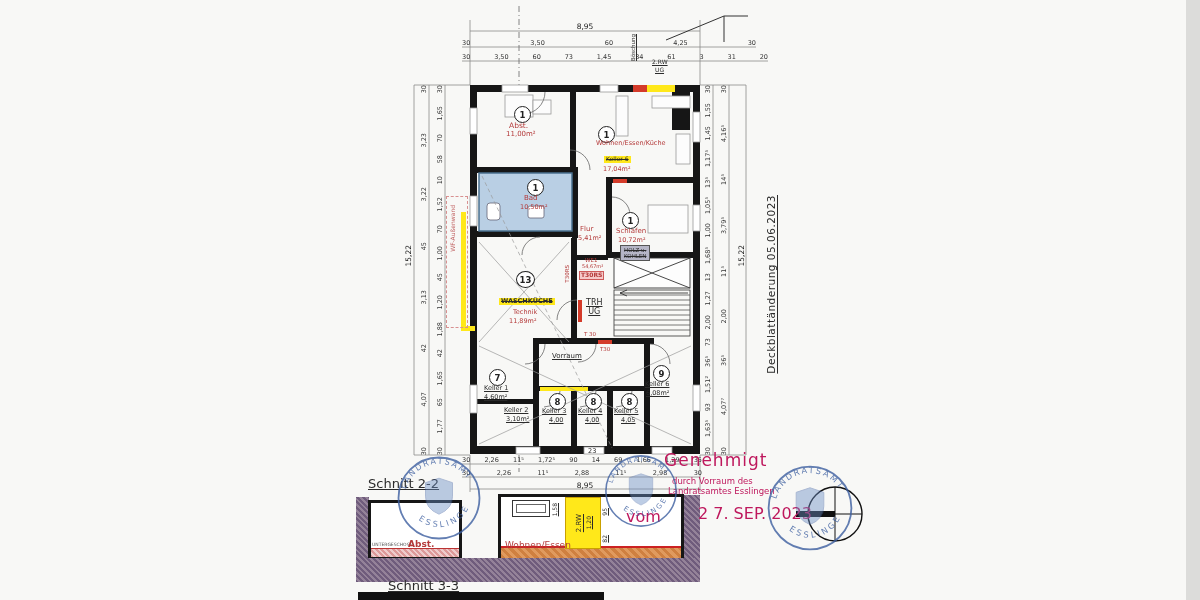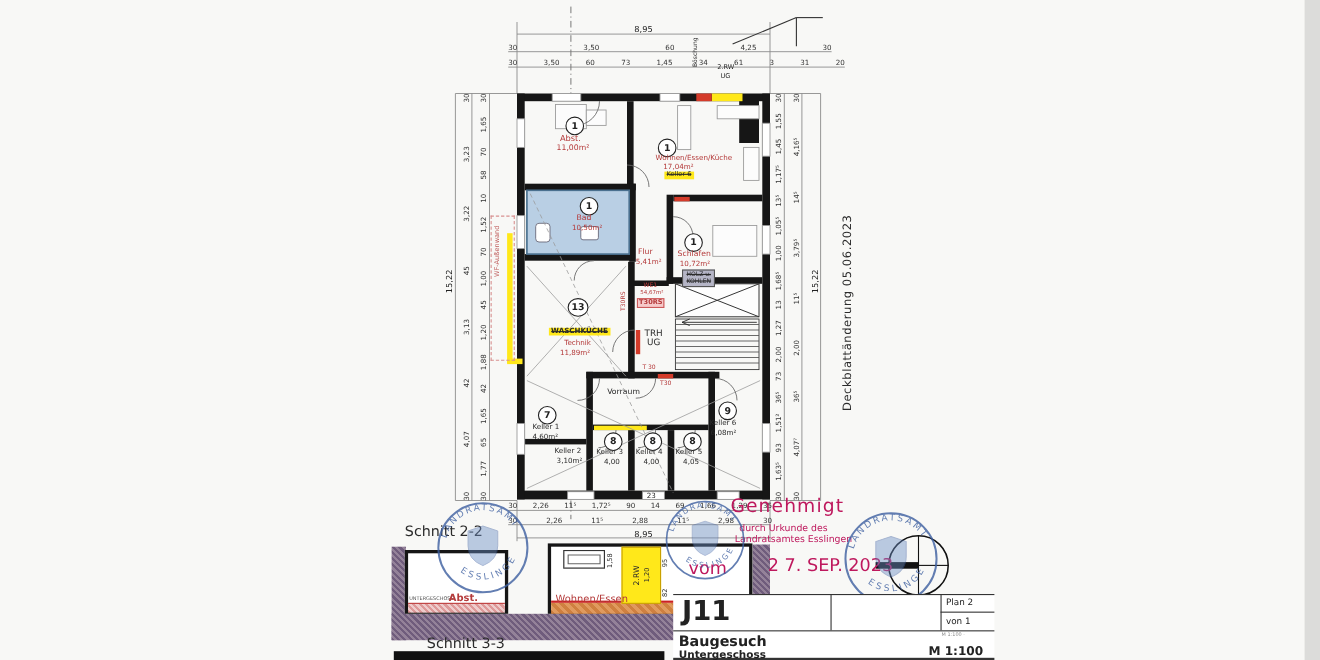--- a/index.html
+++ b/index.html
@@ -3,21 +3,21 @@
 <meta charset="utf-8">
 <style>
   html,body{margin:0;padding:0;background:#e9e9e7;}
   .canvas{position:relative;width:1200px;height:600px;background:#f8f8f6;overflow:hidden;
           font-family:"DejaVu Sans",sans-serif;color:#222;}
   .canvas:after{content:"";position:absolute;right:0;top:0;width:14px;height:600px;background:#dcdcda;}
   svg.lines{position:absolute;left:0;top:0;}
   
   .lbl{position:absolute;white-space:nowrap;line-height:1.1;}
   .red{color:#b43a3a;}
-  .dark{color:#2b2b2b;}
+  .dark{color:#2b2b2b;text-decoration:underline;}
   .hl-y{background:#ffe81a;padding:0 2px;}
   .hl-p{background:#f6c9c9;padding:0 1px;border:1px solid #cc5a5a;}
   .strike{text-decoration:line-through;}
   .vert{writing-mode:vertical-rl;transform:rotate(180deg);}
   .circ{position:absolute;width:15px;height:15px;border:1.3px solid #222;border-radius:50%;
         background:#fff;display:flex;align-items:center;justify-content:center;
         font-size:8.5px;font-weight:bold;color:#222;}
   
   .dim-row{position:absolute;display:flex;justify-content:space-between;font-size:6.5px;color:#333;}
   .dim-col{position:absolute;display:flex;flex-direction:column;justify-content:space-between;
@@ -302,21 +302,21 @@
       <span class="dim">30</span>
     </div>
   <div class="lbl vert" style="left:738px;top:245px;font-size:7.5px">15,22</div>
 
   <div class="circ" style="left:514px;top:106px">1</div>
   <div class="lbl red" style="left:509px;top:122px;font-size:7.5px">Abst.</div>
   <div class="lbl red" style="left:506px;top:131px;font-size:7px">11,00m²</div>
 
   <div class="circ" style="left:598px;top:126px">1</div>
   <div class="lbl red" style="left:596px;top:140px;font-size:6.5px">Wohnen/Essen/Küche</div>
-  <div class="lbl red" style="left:603px;top:149px;font-size:6.5px">17,04m²</div>
+  <div class="lbl red" style="left:603px;top:166px;font-size:6.5px">17,04m²</div>
   <div class="lbl dark hl-y strike" style="left:604px;top:156px;font-size:6px">Keller 6</div>
 
   <div class="circ" style="left:527px;top:179px">1</div>
   <div class="lbl red" style="left:524px;top:195px;font-size:7px">Bad</div>
   <div class="lbl red" style="left:520px;top:204px;font-size:6.5px">10,50m²</div>
 
   <div class="lbl red" style="left:580px;top:226px;font-size:7px">Flur</div>
   <div class="lbl red" style="left:578px;top:235px;font-size:6.5px">5,41m²</div>
 
   <div class="circ" style="left:622px;top:212px">1</div>
@@ -395,21 +395,21 @@
   <div class="lbl vert dark" style="left:602px;top:535px;font-size:6px">82</div>
   <div class="lbl" style="left:372px;top:543px;font-size:4.5px;color:#555">UNTERGESCHOSS</div>
   <div class="lbl red" style="left:408px;top:540px;font-size:9px;font-weight:bold">Abst.</div>
   <div class="lbl red" style="left:505px;top:541px;font-size:9px;font-weight:normal">Wohnen/Essen</div>
 
   <div class="lbl dark" style="left:388px;top:579px;font-size:13px">Schnitt 3-3</div>
   <div class="lbl" style="left:358px;top:592px;width:246px;height:8px;background:#111"></div>
 
   <div class="appr" style="left:664px;top:450px">
     <div class="big">Genehmigt</div>
-    <div class="small" style="margin:6px 0 0 8px">durch Urkunde des</div>
+    <div class="small" style="margin:6px 0 0 8px">durch Vorraum des</div>
     <div class="small" style="margin-left:4px">Landratsamtes Esslingen</div>
   </div>
   <div class="appr small" style="left:626px;top:507px">vom</div>
   <div class="appr date" style="left:698px;top:504px">2 7. SEP. 2023</div>
 
   <div class="stamp" style="left:394px;top:453px">
     <svg width="90" height="90" viewBox="0 0 100 100">
       <circle cx="50" cy="50" r="45" fill="none" stroke="currentColor" stroke-width="2"></circle>
       <path d="M50,28 l15,5 v15 q0,14 -15,20 q-15,-6 -15,-20 v-15 z" fill="#6b8cc4" opacity=".55" stroke="currentColor"></path>
       <path id="a1t" d="M 12,50 A 38,38 0 0 1 88,50" fill="none"></path>
@@ -432,29 +432,14 @@
     <svg width="92" height="92" viewBox="0 0 100 100">
       <circle cx="50" cy="50" r="45" fill="none" stroke="currentColor" stroke-width="2"></circle>
       <path d="M50,28 l15,5 v15 q0,14 -15,20 q-15,-6 -15,-20 v-15 z" fill="#6b8cc4" opacity=".55" stroke="currentColor"></path>
       <path id="a3t" d="M 12,50 A 38,38 0 0 1 88,50" fill="none"></path>
       <path id="a3b" d="M 16,58 A 36,36 0 0 0 84,58" fill="none"></path>
       <text font-size="9" fill="currentColor" letter-spacing="2"><textPath href="#a3t" startOffset="8%">LANDRATSAMT</textPath></text>
       <text font-size="9" fill="currentColor" letter-spacing="3"><textPath href="#a3b" startOffset="22%">ESSLINGEN</textPath></text>
     </svg>
   </div>
 
-  <div class="tb">
-    <div class="line" style="left:0;top:0;width:292px;height:1.4px"></div>
-    <div class="line" style="left:0;top:33px;width:292px;height:1px"></div>
-    <div class="line" style="left:143px;top:0;width:1px;height:33px"></div>
-    <div class="line" style="left:243px;top:0;width:1px;height:33px"></div>
-    <div class="line" style="left:243px;top:16px;width:49px;height:1px"></div>
-    <div class="line" style="left:0;top:58px;width:292px;height:1.6px"></div>
-    <div class="t" style="left:8px;top:1px;font-size:25px;font-weight:bold">J11</div>
-    <div class="t" style="left:248px;top:3px;font-size:8px">Plan  2</div>
-    <div class="t" style="left:248px;top:20px;font-size:8px">von  1</div>
-    <div class="t" style="left:244px;top:35px;font-size:4.5px;color:#888">M 1:100 ·</div>
-    <div class="t" style="left:5px;top:36px;font-size:13px;font-weight:bold">Baugesuch</div>
-    <div class="t" style="left:5px;top:50px;font-size:9.5px;font-weight:bold">Untergeschoss</div>
-    <div class="t" style="left:232px;top:45px;font-size:11px;font-weight:bold">M 1:100</div>
-  </div>
 
 </div>
 
 </body></html>

